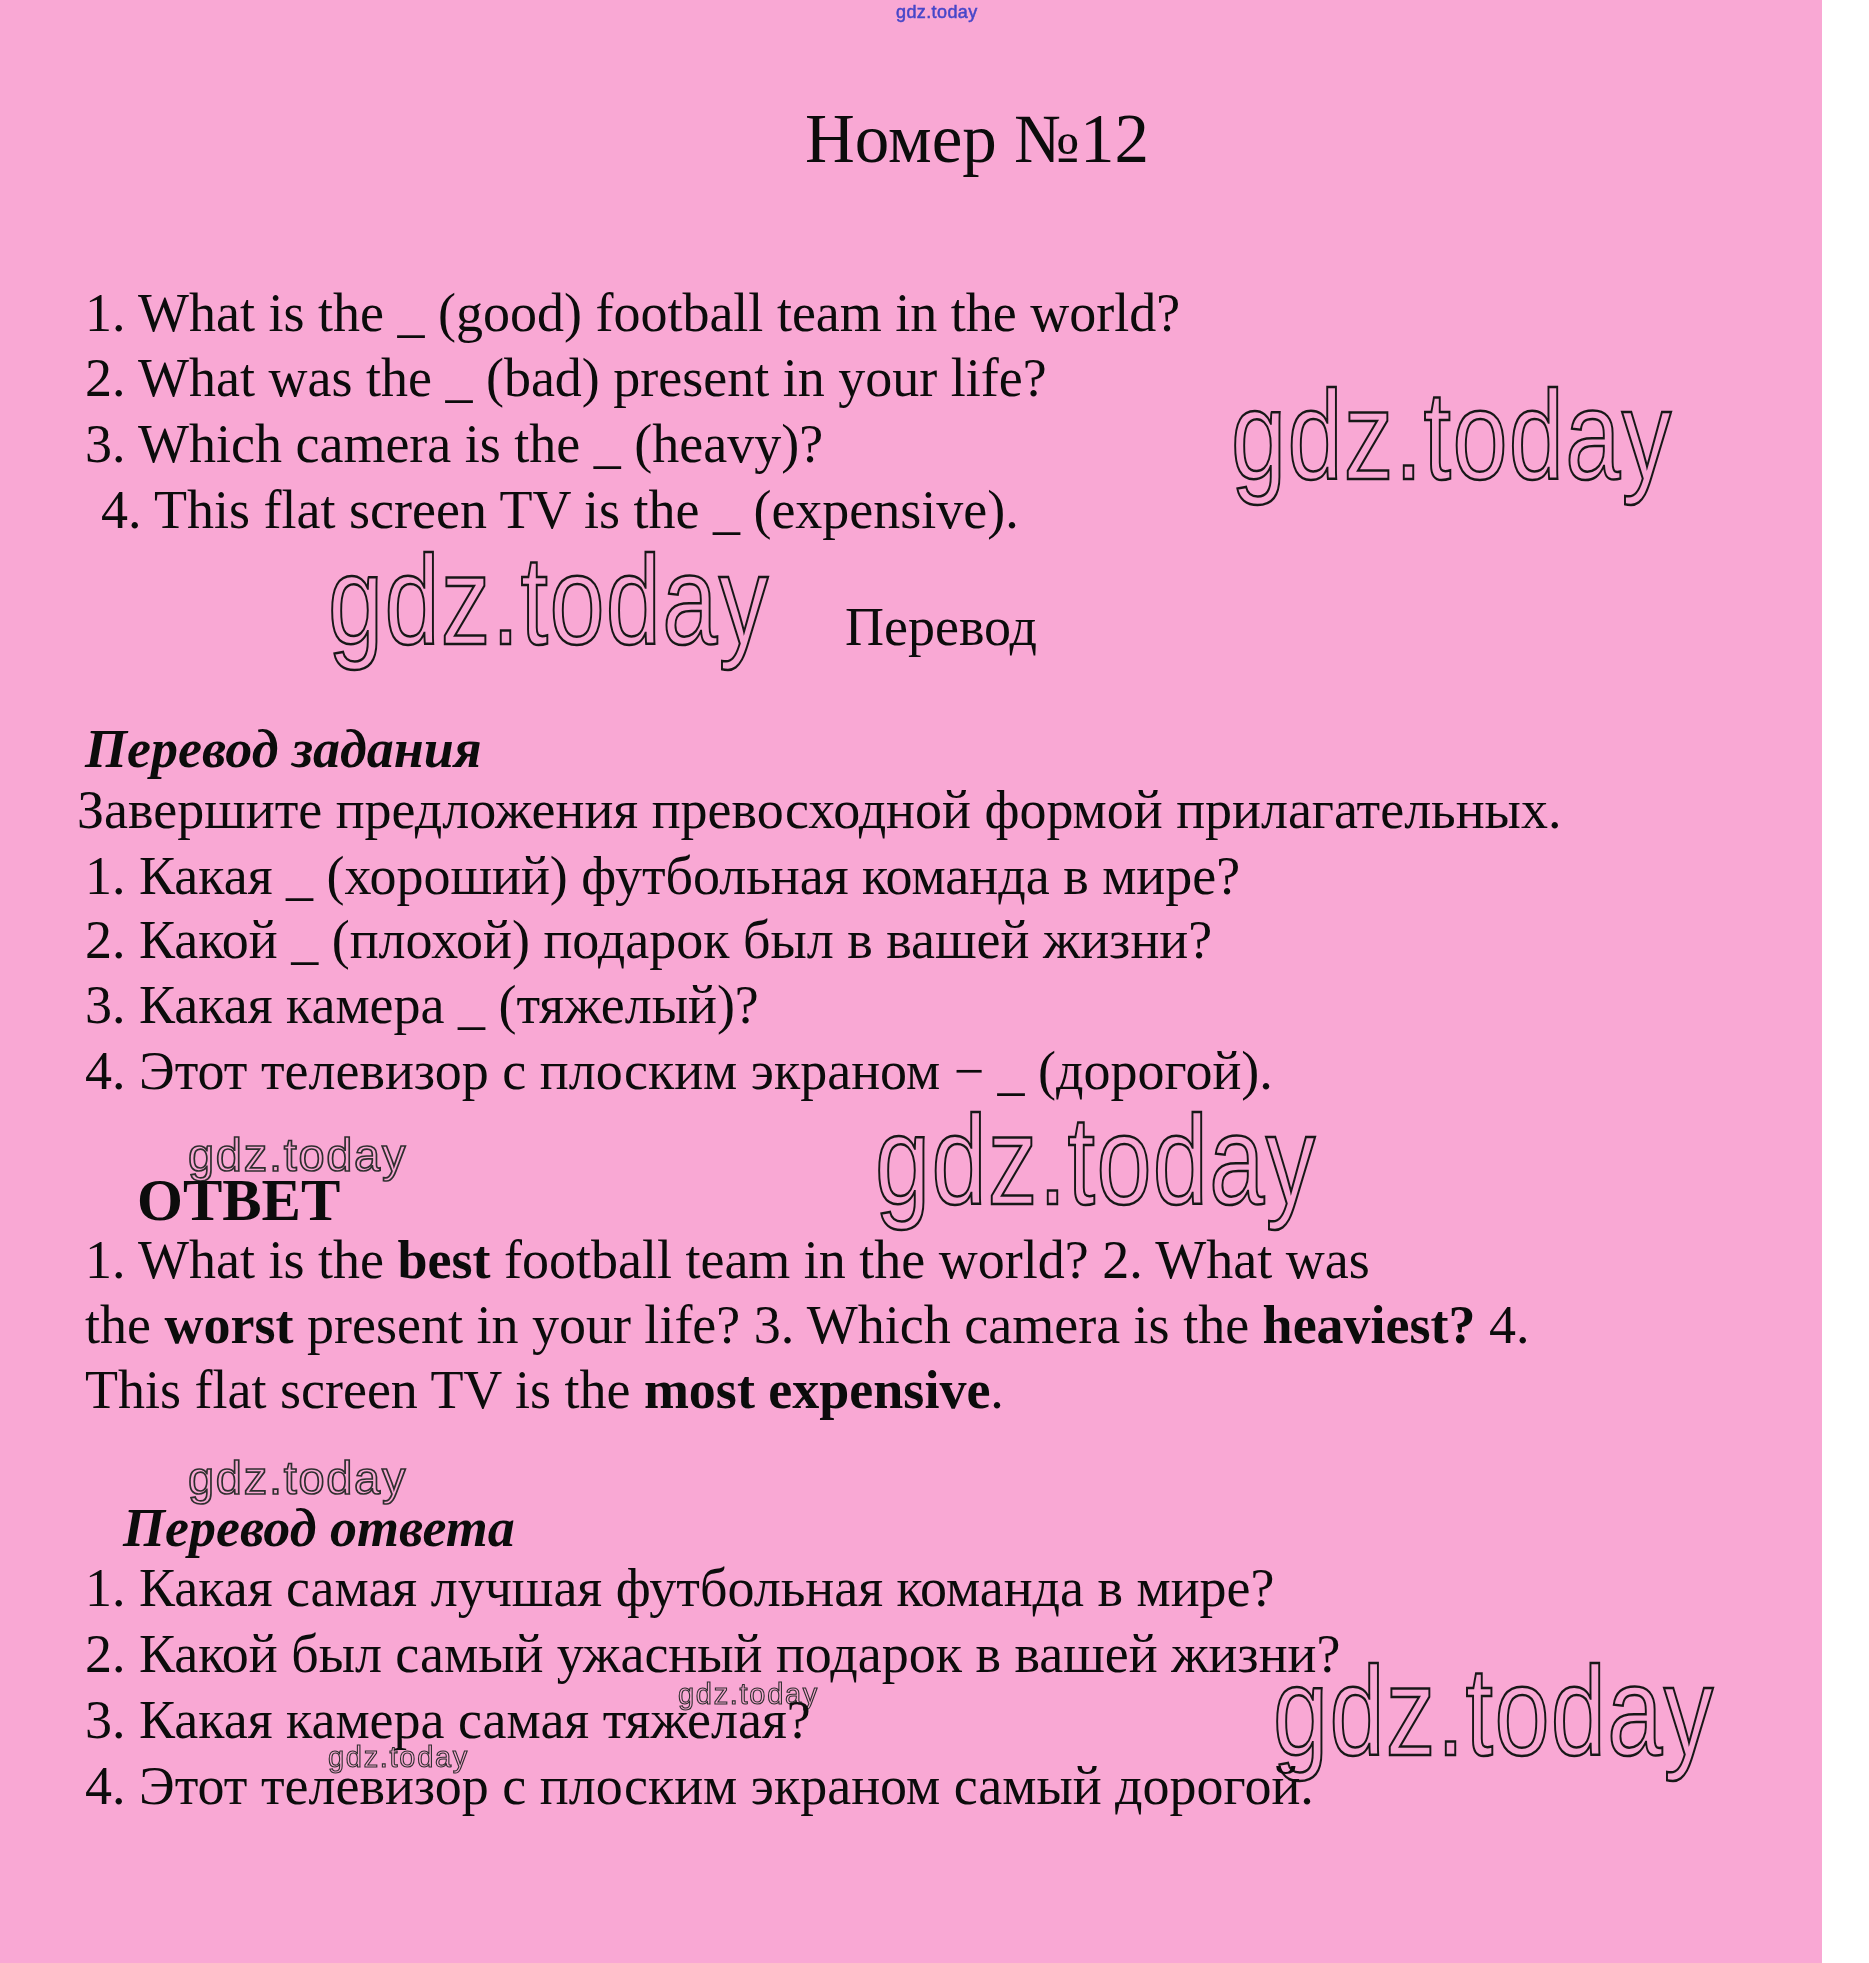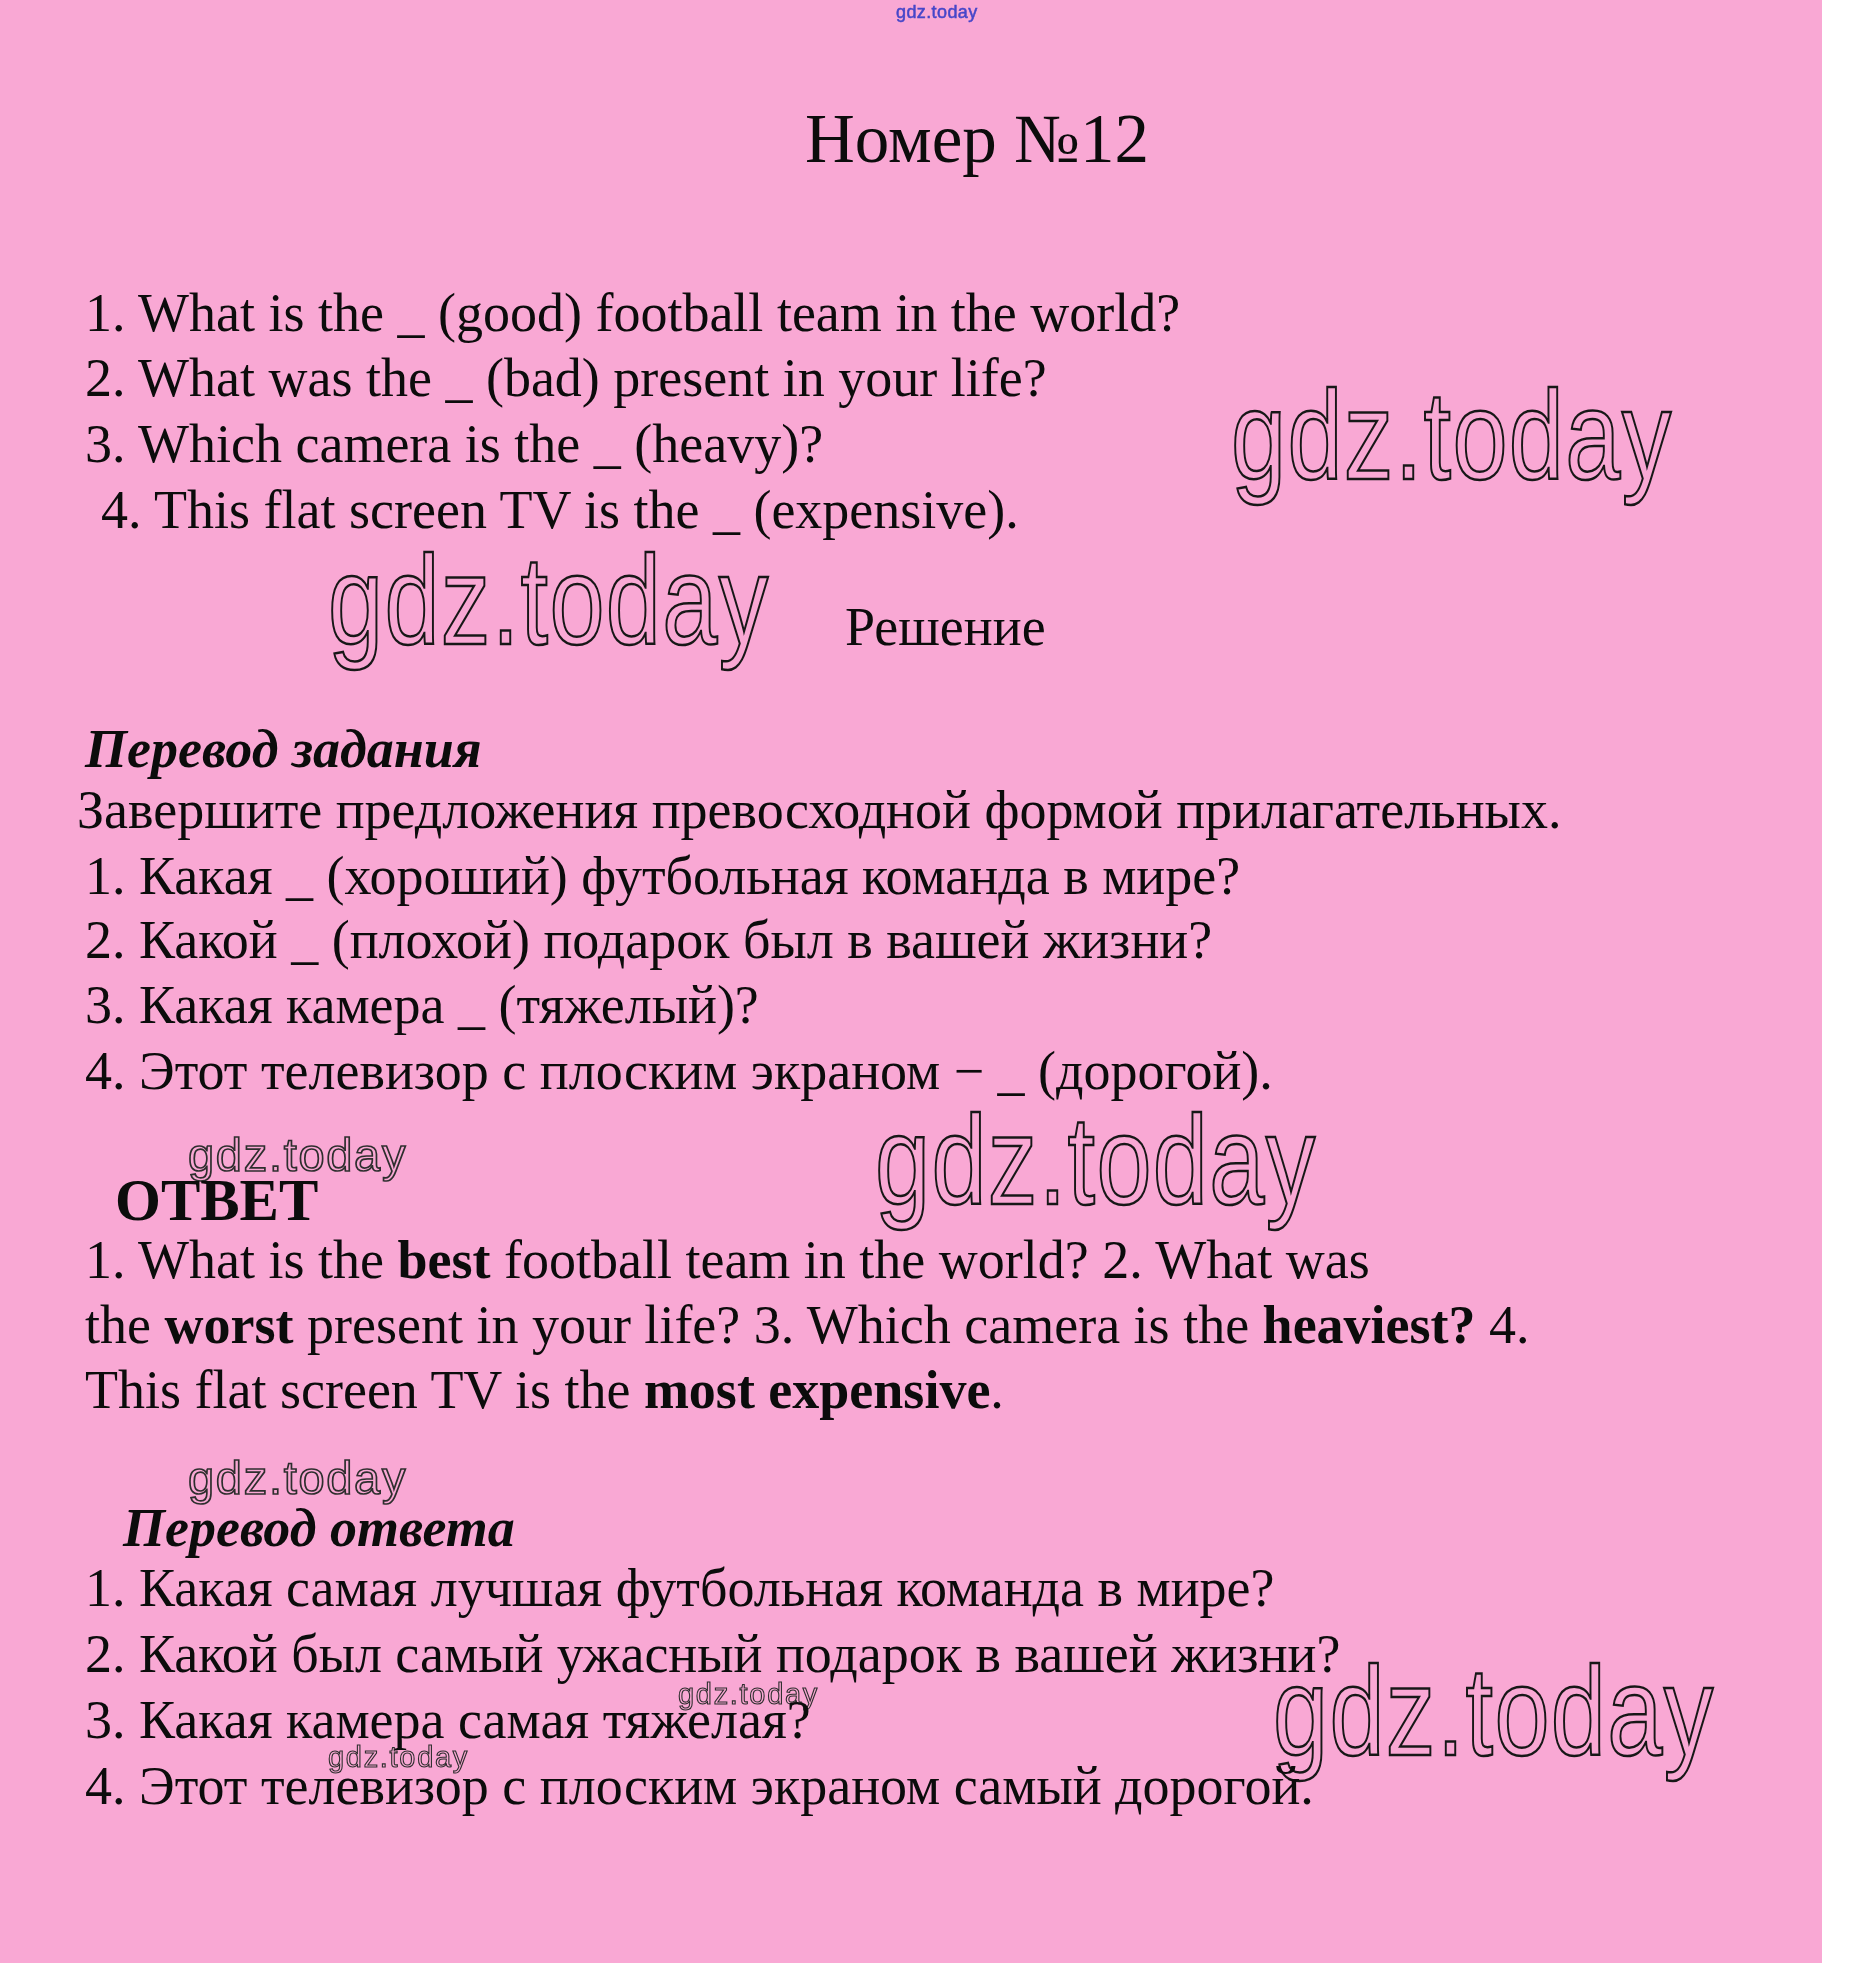--- a/index.html
+++ b/index.html
@@ -97,30 +97,30 @@
 
   <div class="wm wm-tiny" style="left:328px;top:1743px;">gdz.today</div>
 
   <div class="title" style="left:805px;top:109px;">Номер №12</div>
 
   <div class="line" style="left:85px;top:284px;">1. What is the _ (good) football team in the world?</div>
   <div class="line" style="left:85px;top:349px;">2. What was the _ (bad) present in your life?</div>
   <div class="line" style="left:85px;top:415px;">3. Which camera is the _ (heavy)?</div>
   <div class="line" style="left:101px;top:481px;">4. This flat screen TV is the _ (expensive).</div>
 
-  <div class="line" style="left:845px;top:598px;">Решение</div>
+  <div class="line" style="left:845px;top:598px;">Перевод</div>
 
   <div class="heading-bi" style="left:85px;top:720px;">Перевод задания</div>
   <div class="line" style="left:77px;top:781px;">Завершите предложения превосходной формой прилагательных.</div>
   <div class="line" style="left:85px;top:847px;">1. Какая _ (хороший) футбольная команда в мире?</div>
   <div class="line" style="left:85px;top:911px;">2. Какой _ (плохой) подарок был в вашей жизни?</div>
   <div class="line" style="left:85px;top:976px;">3. Какая камера _ (тяжелый)?</div>
   <div class="line" style="left:85px;top:1042px;">4. Этот телевизор с плоским экраном − _ (дорогой).</div>
 
-  <div class="heading-caps" style="left:115px;top:1169px;">ОТВЕТ</div>
+  <div class="heading-caps" style="left:137px;top:1169px;">ОТВЕТ</div>
   <div class="line" style="left:85px;top:1231px;"><span>1. What is the </span><b>best</b><span> football team in the world? 2. What was</span></div>
   <div class="line" style="left:85px;top:1296px;"><span>the </span><b>worst</b><span> present in your life? 3. Which camera is the </span><b>heaviest?</b><span> 4.</span></div>
   <div class="line" style="left:85px;top:1361px;"><span>This flat screen TV is the </span><b>most expensive</b><span>.</span></div>
 
   <div class="heading-bi" style="left:123px;top:1499px;">Перевод ответа</div>
   <div class="line" style="left:85px;top:1559px;">1. Какая самая лучшая футбольная команда в мире?</div>
   <div class="line" style="left:85px;top:1625px;">2. Какой был самый ужасный подарок в вашей жизни?</div>
   <div class="line" style="left:85px;top:1691px;">3. Какая камера самая тяжелая?</div>
   <div class="line" style="left:85px;top:1757px;">4. Этот телевизор с плоским экраном самый дорогой.</div>
 

